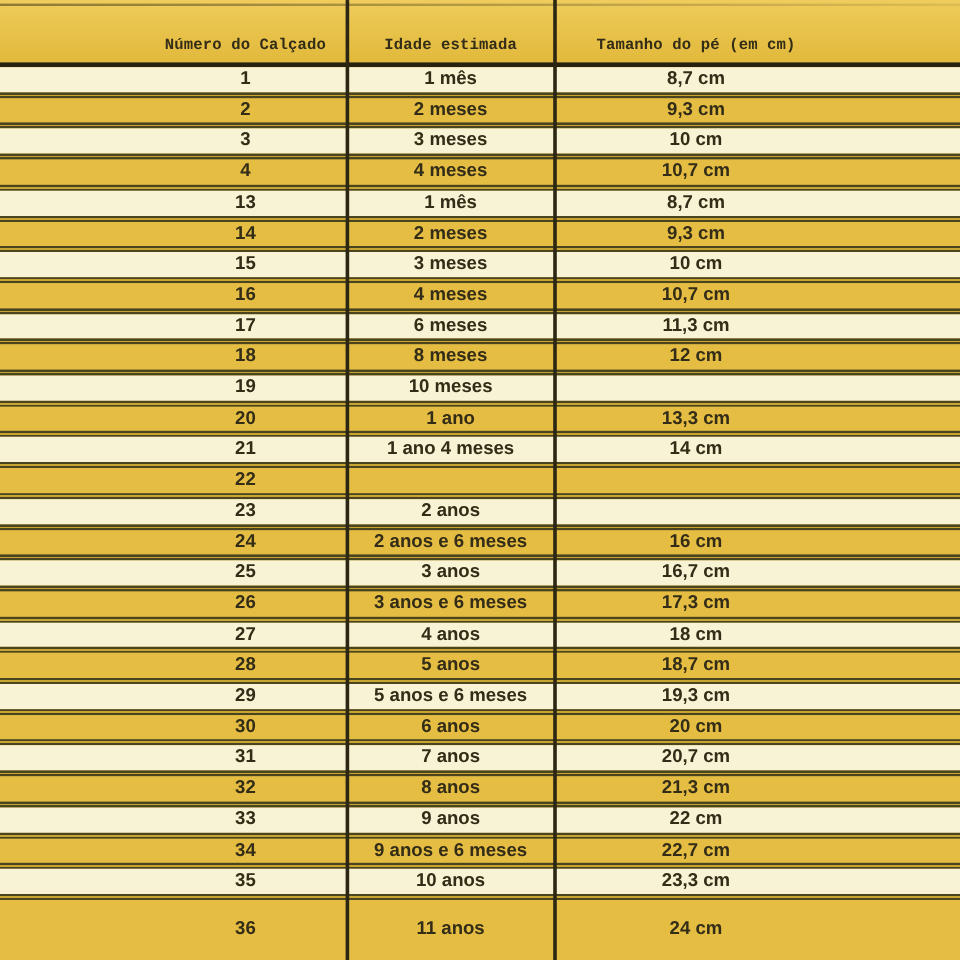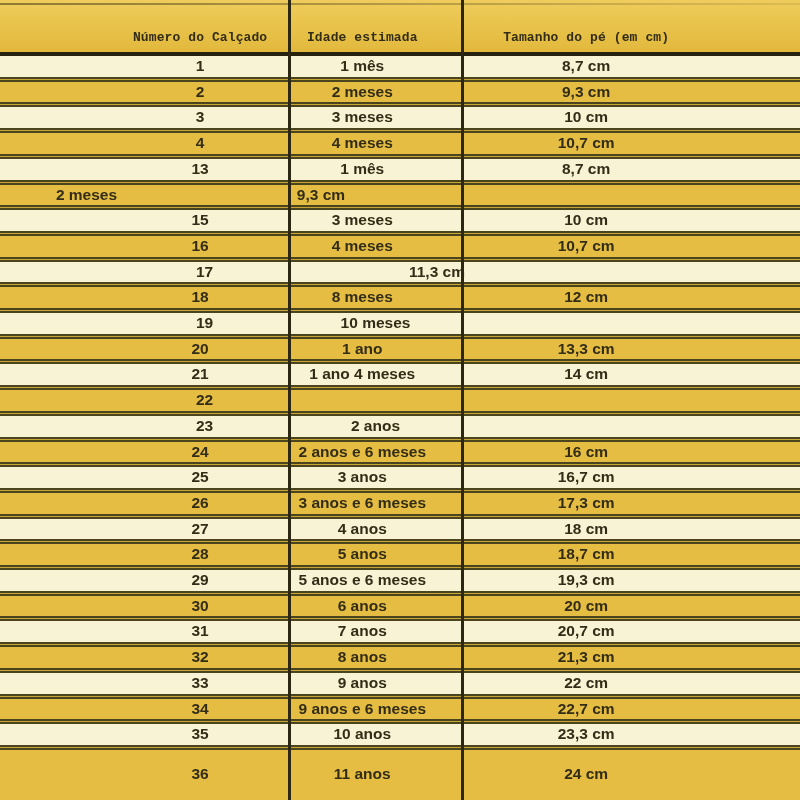--- a/index.html
+++ b/index.html
@@ -34,21 +34,21 @@
   }
   
   .cell {
     box-sizing: border-box;
     text-align: center;
     white-space: nowrap;
     overflow: hidden;
   }
   .c1 { width: 289px; padding-left: 120px; }
   .c2 { width: 173px; }
-  .c3 { width: 338px; padding-right: 102px; margin-left: 30px; }
+  .c3 { width: 338px; padding-right: 102px; }
   
   .rows {
     display: flex;
     flex-direction: column;
     height: 740px;
   }
   .row {
     display: flex;
     flex: 0 0 20.7px;
     align-items: center;
@@ -127,38 +127,40 @@
       <div class="cell c3">10,7 cm</div>
     </div>
       <div class="separator"></div>
       <div class="row light">
       <div class="cell c1">13</div>
       <div class="cell c2">1 mês</div>
       <div class="cell c3">8,7 cm</div>
     </div>
       <div class="separator"></div>
       <div class="row dark">
+      <div class="cell c1">14</div>
       <div class="cell c2">2 meses</div>
       <div class="cell c3">9,3 cm</div>
     </div>
       <div class="separator"></div>
       <div class="row light">
       <div class="cell c1">15</div>
       <div class="cell c2">3 meses</div>
       <div class="cell c3">10 cm</div>
     </div>
       <div class="separator"></div>
       <div class="row dark">
       <div class="cell c1">16</div>
       <div class="cell c2">4 meses</div>
       <div class="cell c3">10,7 cm</div>
     </div>
       <div class="separator"></div>
       <div class="row light">
       <div class="cell c1">17</div>
+      <div class="cell c2">6 meses</div>
       <div class="cell c3">11,3 cm</div>
     </div>
       <div class="separator"></div>
       <div class="row dark">
       <div class="cell c1">18</div>
       <div class="cell c2">8 meses</div>
       <div class="cell c3">12 cm</div>
     </div>
       <div class="separator"></div>
       <div class="row light">

